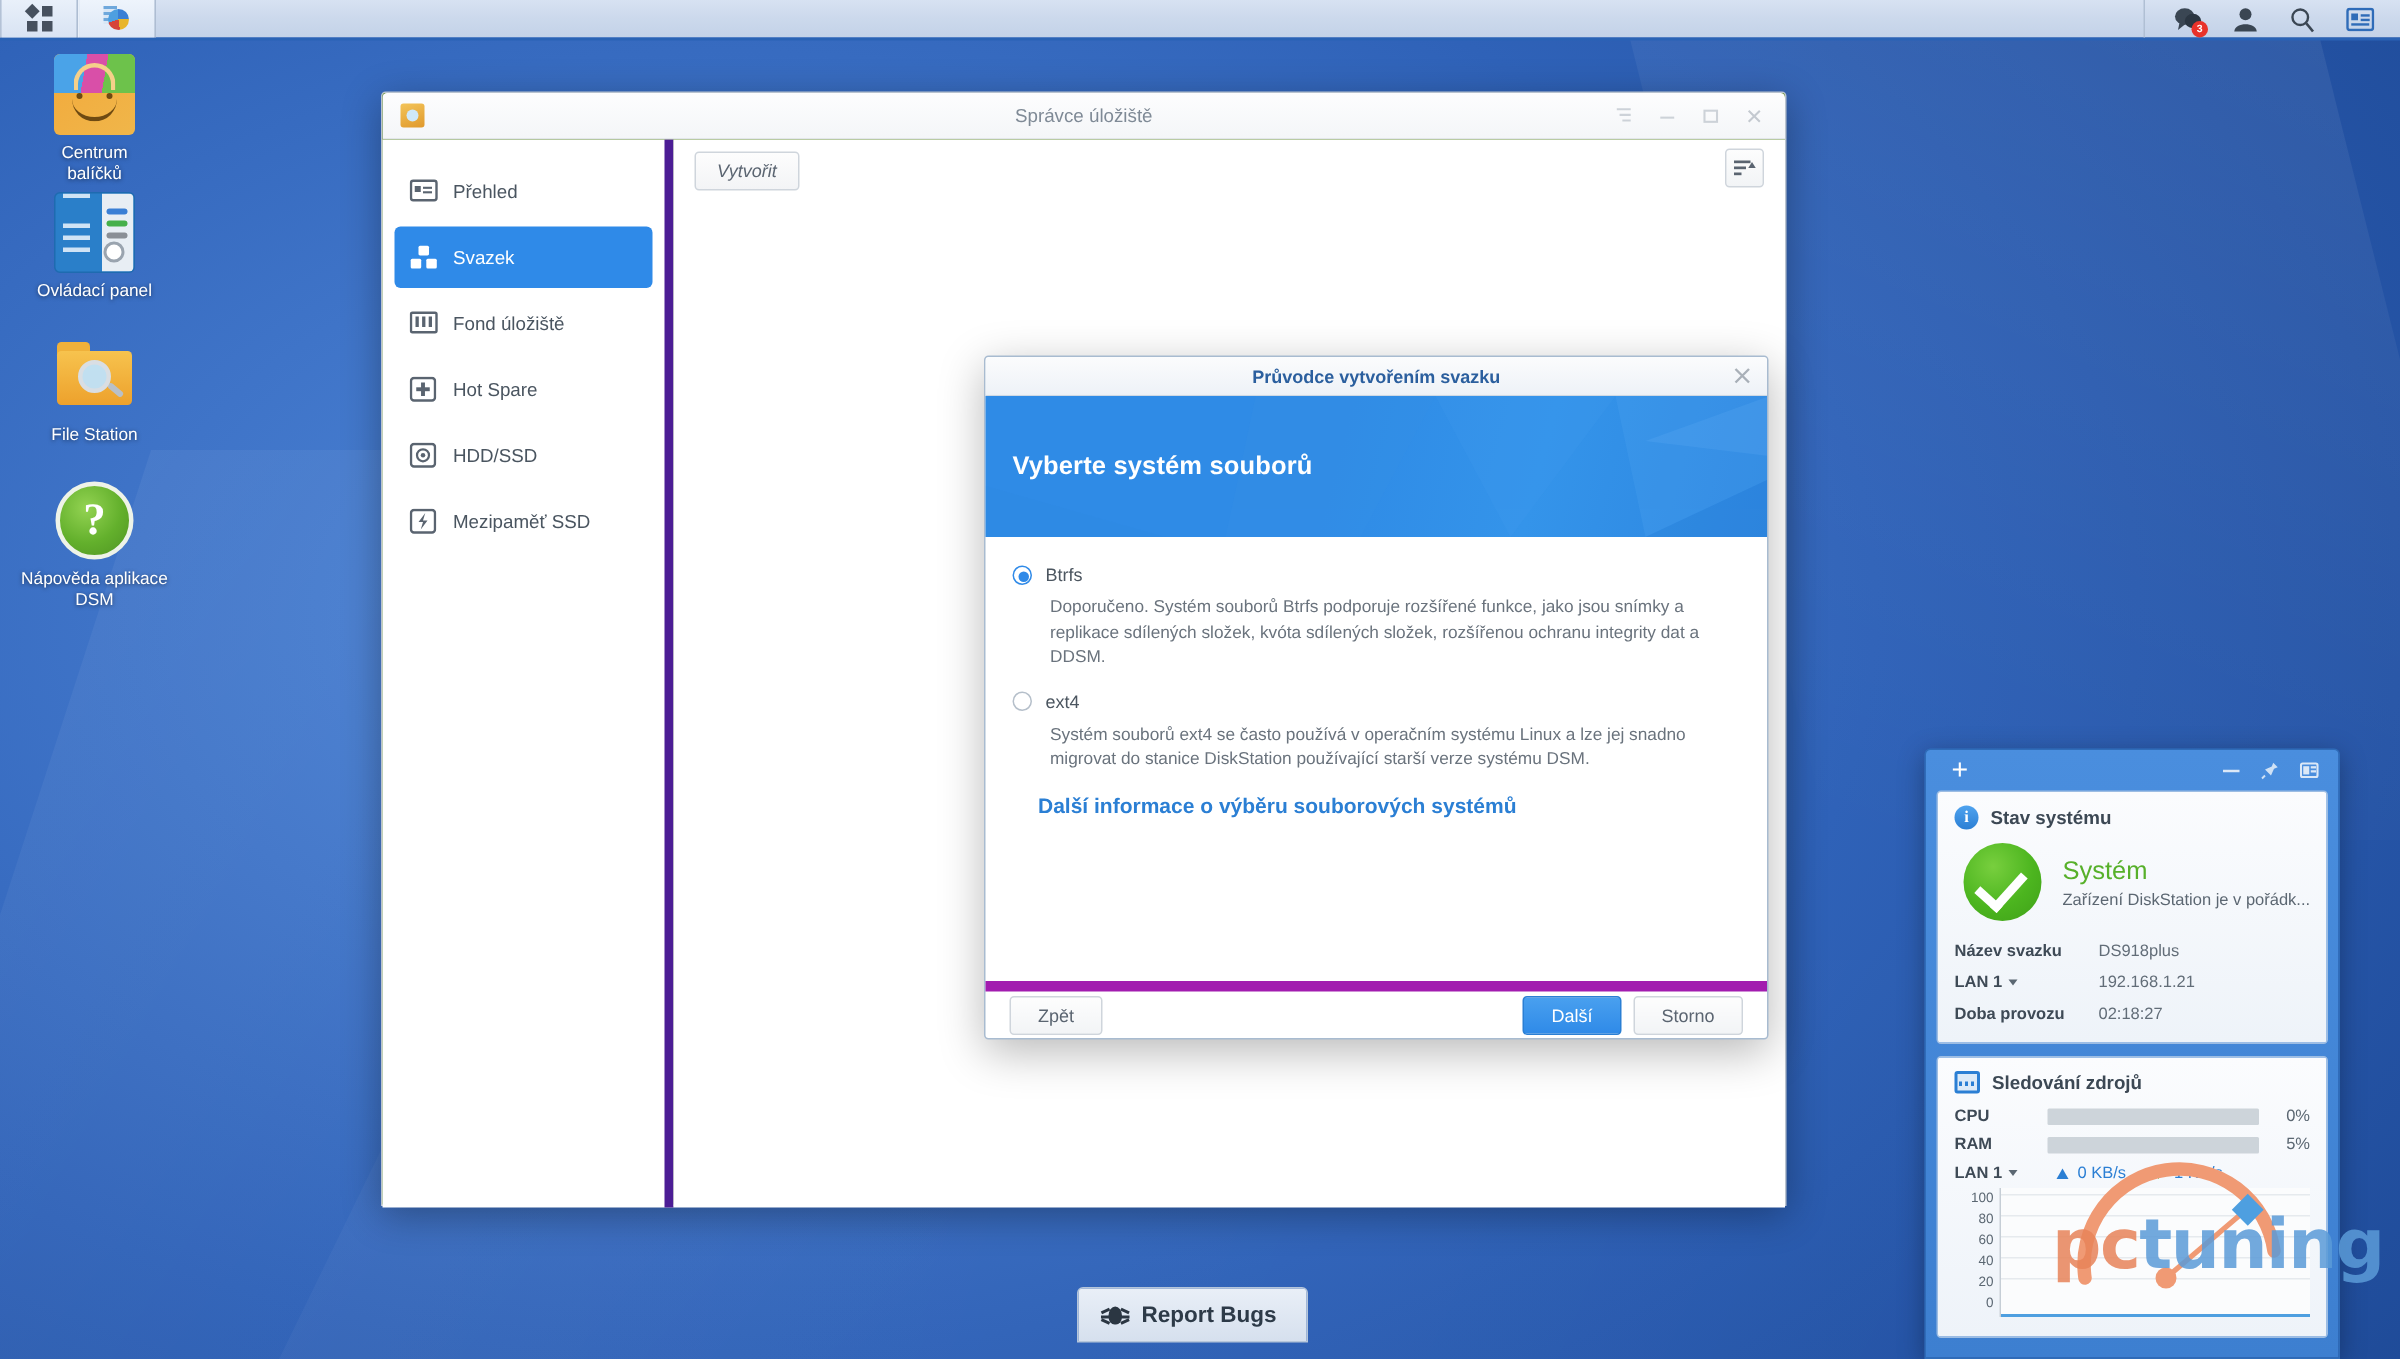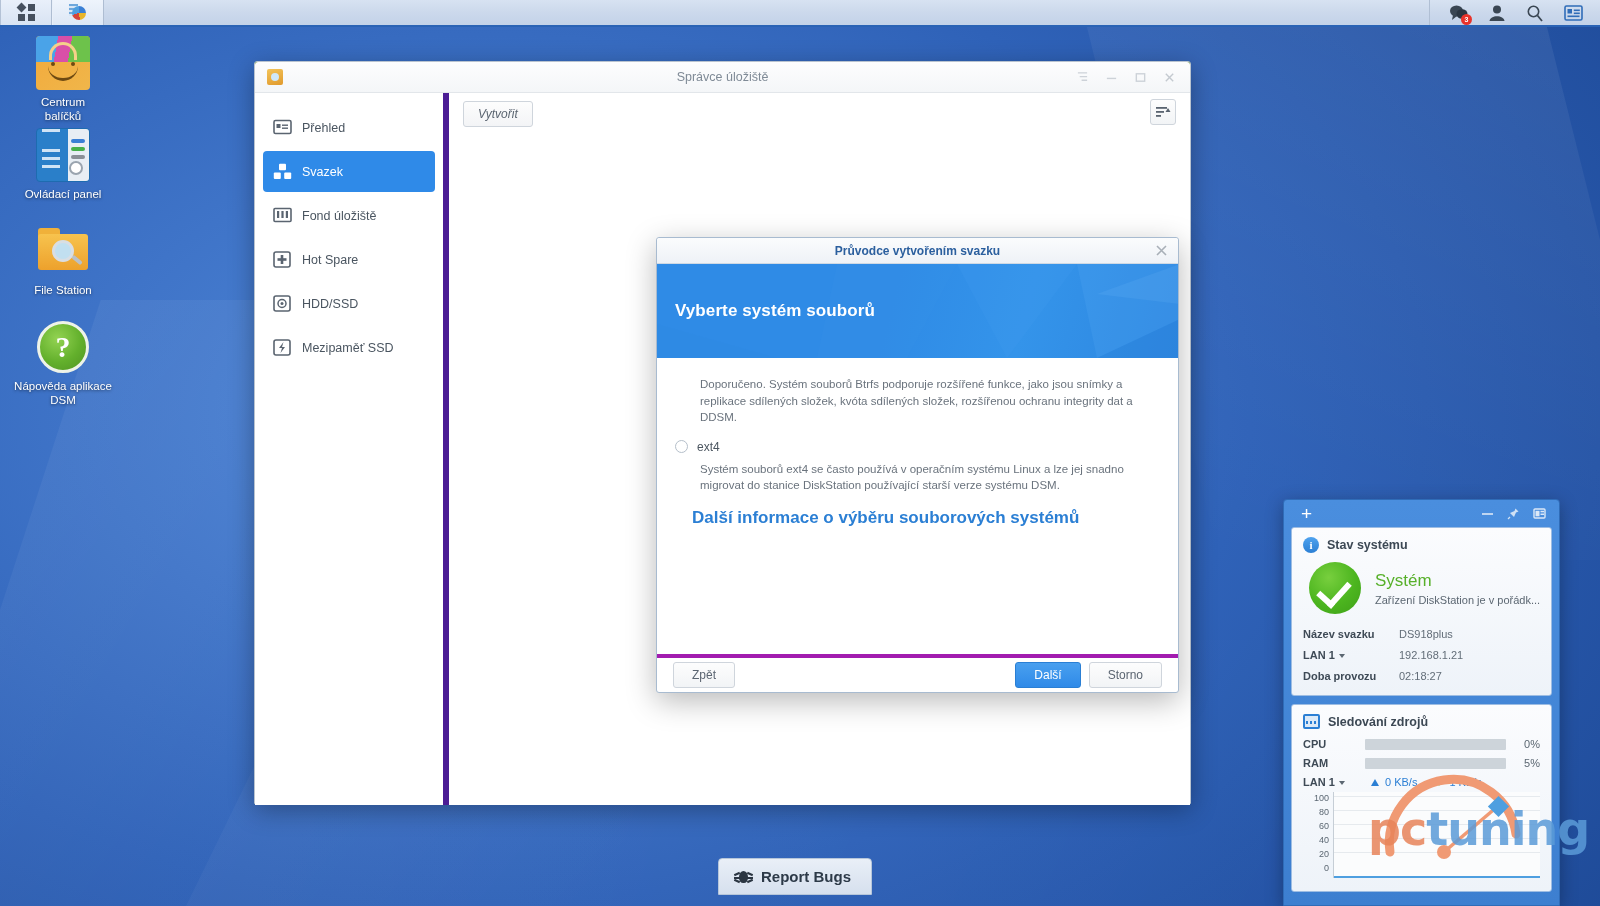--- a/index.html
+++ b/index.html
@@ -208,26 +208,26 @@
   .radio.on:after {
     content:''; position:absolute; left:3px; top:3px; width:7px; height:7px;
     border-radius:50%; background:#2f8ae8;
   }
   .opt-label { font-size: 12px; color: #4c5660; }
   .opt-desc {
     font-size: 11.5px; color: #6a737d; line-height: 16.5px;
     margin: 0 0 14px 25px; max-width: 470px;
   }
   .more-link {
-    font-size: 17px; color: #2b7fd4; font-weight: bold; text-decoration: none;
+    font-size: 14px; color: #2b7fd4; font-weight: bold; text-decoration: none;
     margin-left: 17px; cursor: pointer; display: inline-block;
   }
   #modal-footer {
     position: absolute; left: 0; right: 0; bottom: 0; height: 38px;
-    border-top: 4px solid #a21caf;
+    border-top: 7px solid #a21caf;
     display: flex; align-items: center; padding: 12px 16px;
   }
   .btn {
     font-size: 12px; padding: 5px 18px; border-radius: 3px; cursor: pointer;
     border: 1px solid #cfd5dc; background: linear-gradient(180deg,#fdfdfd,#f2f4f6); color: #5b6571;
   }
   .btn.primary {
     background: linear-gradient(180deg,#49a0ef,#2f8ae8); border-color:#2a7fd4; color:#fff;
   }
   .ft-right { margin-left: auto; display:flex; gap: 8px; }
@@ -560,20 +560,24 @@
             <polygon points="420,0 523,0 523,55 440,94" fill="#51a6f2" opacity="0.5"></polygon>
             <polygon points="350,94 440,94 523,55 523,94" fill="#2a7fd4" opacity="0.45"></polygon>
             <polygon points="180,0 300,0 250,94 160,94" fill="#3d93e6" opacity="0.3"></polygon>
             <polygon points="440,30 523,0 523,40" fill="#6bb6f7" opacity="0.45"></polygon>
             <polygon points="0,60 120,94 0,94" fill="#2f86dc" opacity="0.35"></polygon>
           </svg>
           <div class="h1t">Vyberte systém souborů</div>
         </div>
 
         <div id="modal-main">
+          <div class="opt-row">
+            <span class="radio on"></span>
+            <span class="opt-label">Btrfs</span>
+          </div>
           <div class="opt-desc">Doporučeno. Systém souborů Btrfs podporuje rozšířené funkce, jako jsou snímky a replikace sdílených složek, kvóta sdílených složek, rozšířenou ochranu integrity dat a DDSM.</div>
 
           <div class="opt-row">
             <span class="radio"></span>
             <span class="opt-label">ext4</span>
           </div>
           <div class="opt-desc">Systém souborů ext4 se často používá v operačním systému Linux a lze jej snadno migrovat do stanice DiskStation používající starší verze systému DSM.</div>
 
           <a class="more-link">Další informace o výběru souborových systémů</a>
         </div>

